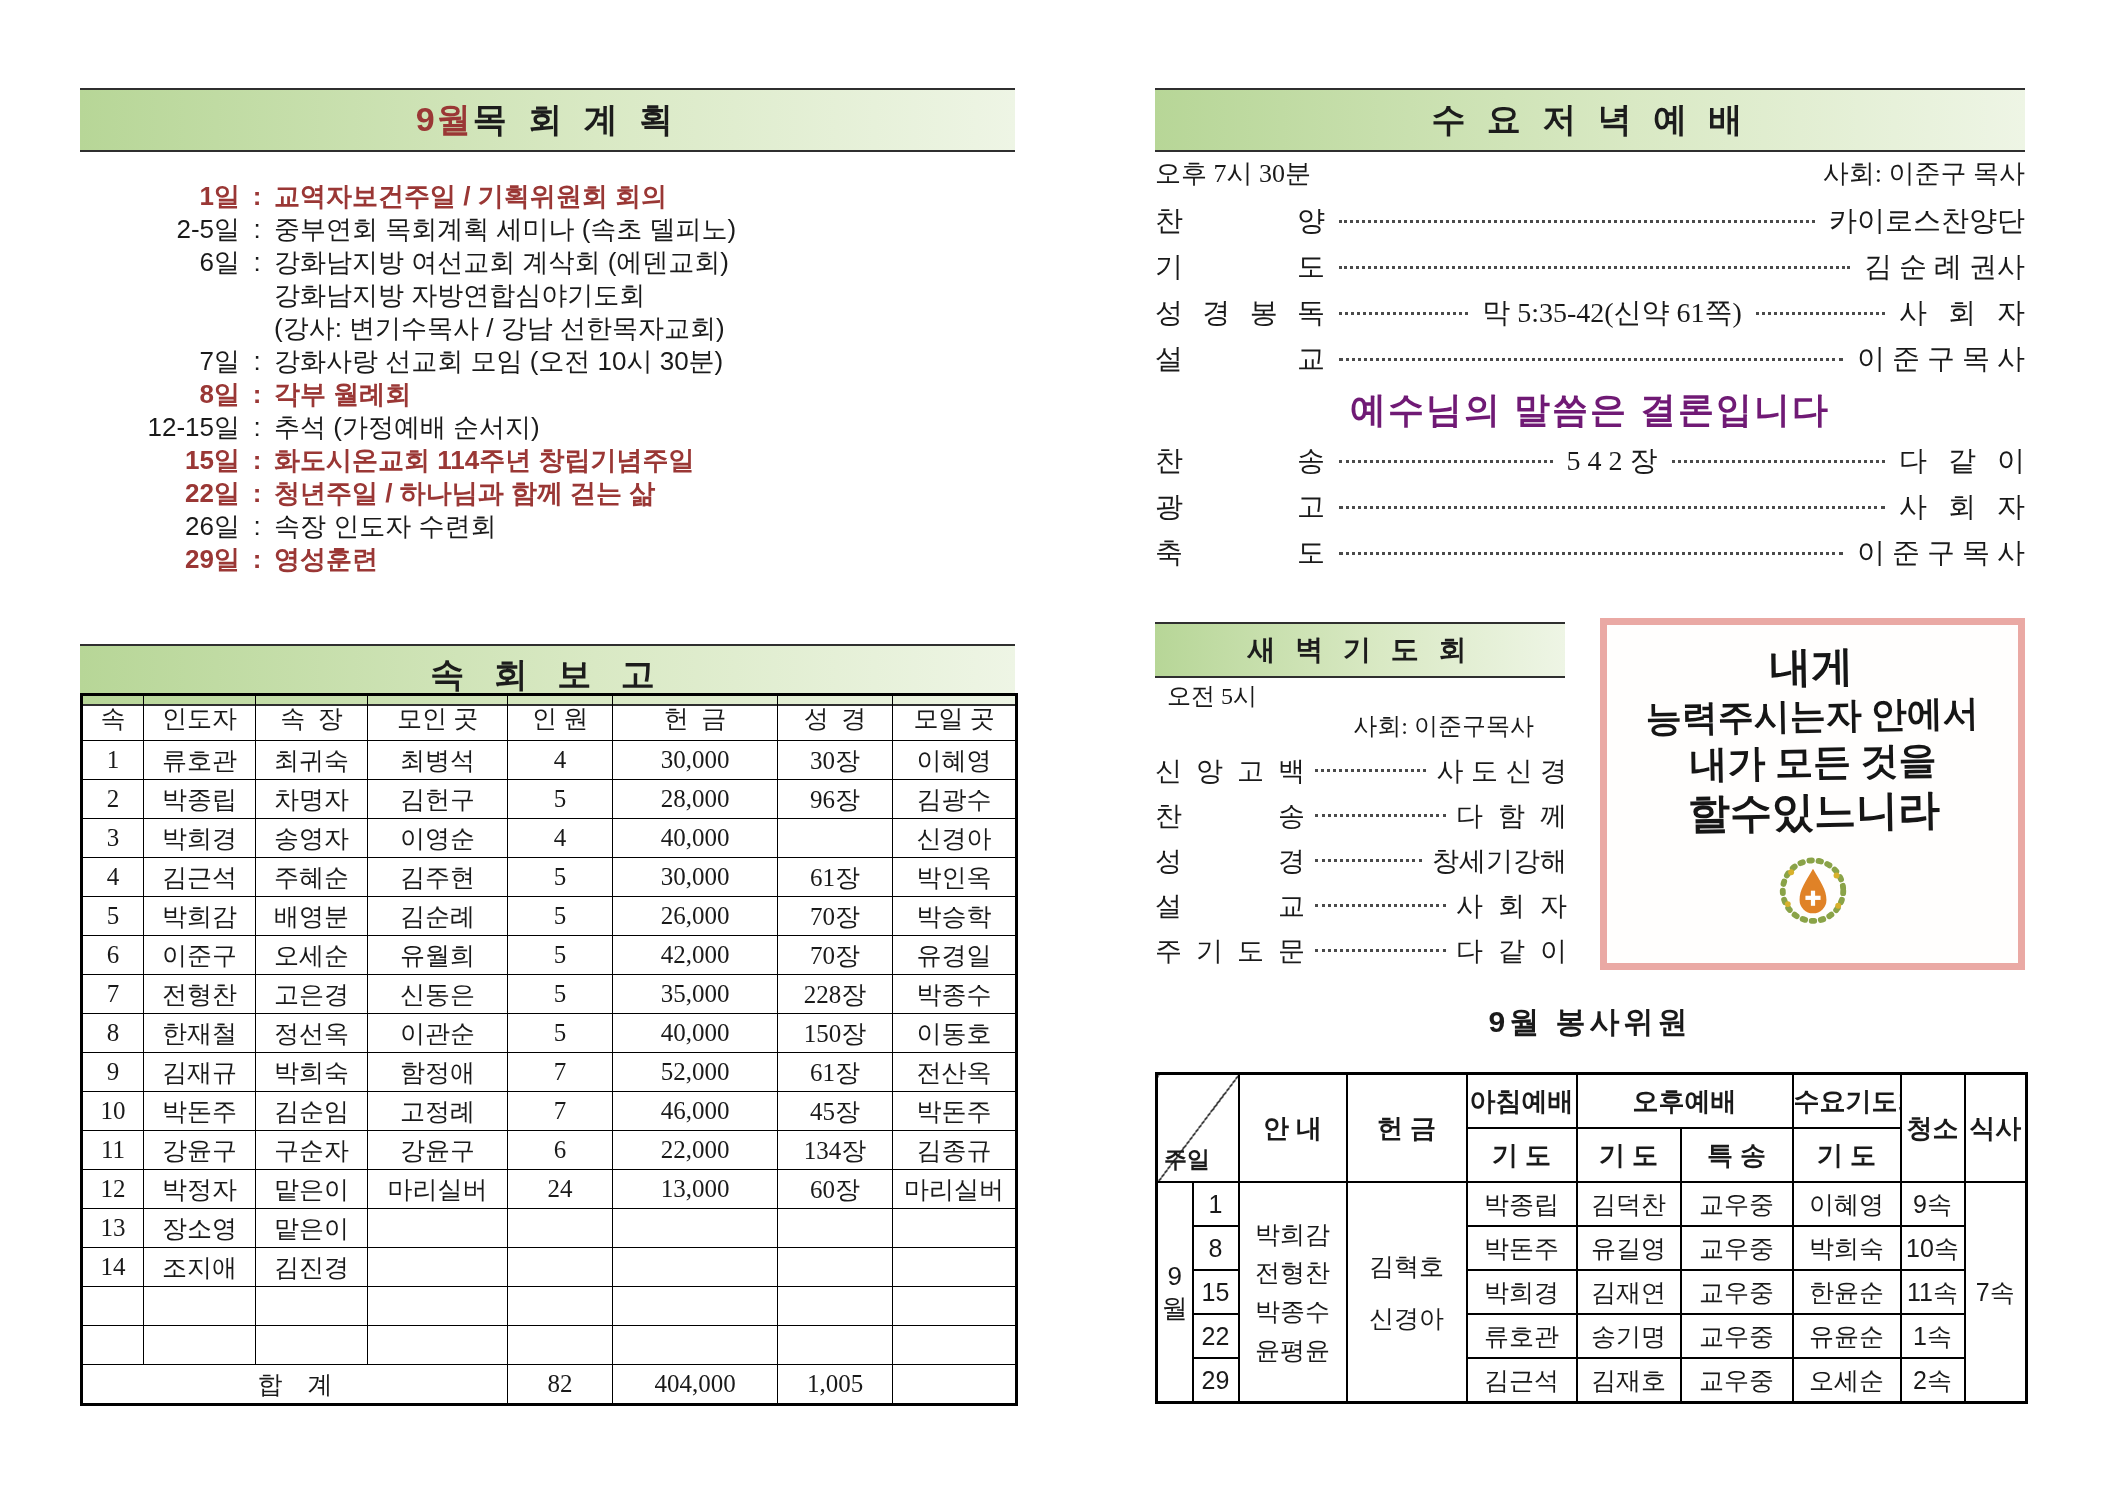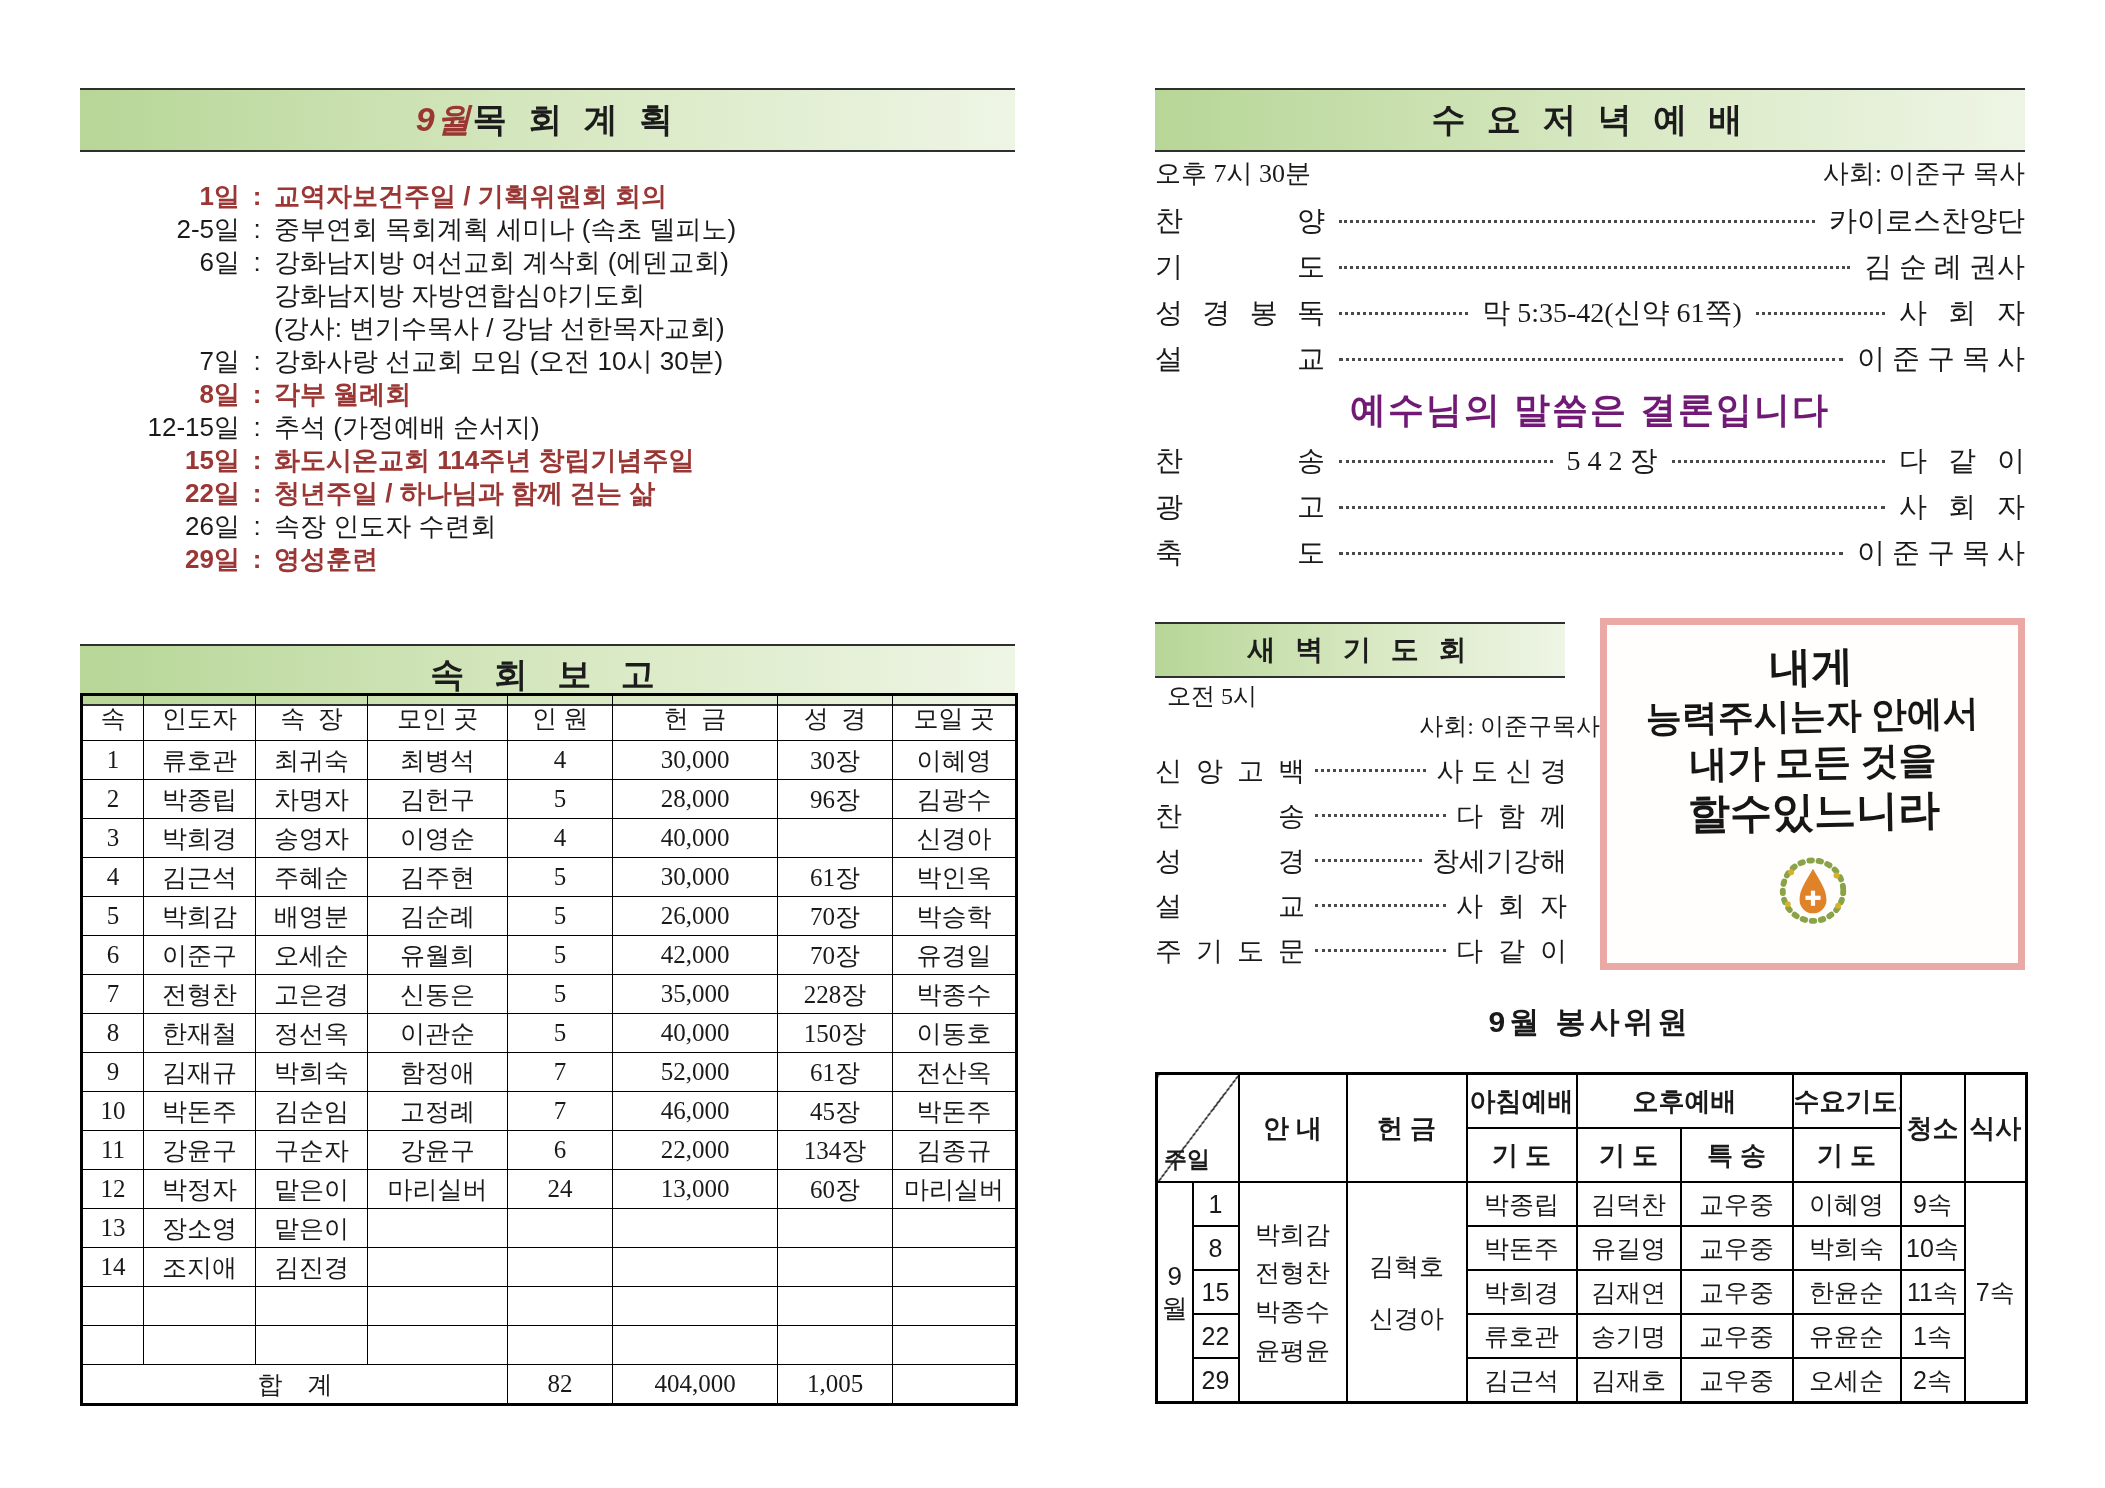--- a/index.html
+++ b/index.html
@@ -10,21 +10,21 @@
   .abs{position:absolute;}
 
   
   .green-bar{
     background:linear-gradient(90deg,#b7d697 0%,#d9e9c4 55%,#eef5e5 100%);
     border-top:2px solid #2f2f2f;border-bottom:2px solid #2f2f2f;
     display:flex;align-items:center;justify-content:center;
     font-weight:bold;color:#1c1c1c;
   }
   .bar-plan{left:80px;top:88px;width:935px;height:60px;font-size:34px;letter-spacing:6px;}
-  .bar-plan .month{color:#9a3735;letter-spacing:2px;font-style:italic;}
+  .bar-plan .month{color:#9a3735;letter-spacing:2px;}
   .bar-report{left:80px;top:600px;width:935px;height:58px;font-size:34px;letter-spacing:10px;margin-top:44px;}
   .bar-wed{left:1155px;top:88px;width:870px;height:60px;font-size:34px;letter-spacing:6px;}
   .bar-dawn{left:1155px;top:622px;width:410px;height:52px;font-size:28px;letter-spacing:6px;}
 
   
   .plan-list{left:80px;top:180px;width:935px;}
   .plan-row{display:flex;align-items:baseline;height:33px;font-size:26px;line-height:33px;}
   .plan-row .day{width:160px;text-align:right;white-space:pre;}
   .plan-row .colon{width:34px;text-align:center;}
   .plan-row .ptext{white-space:pre;}
@@ -47,21 +47,21 @@
   .lit-label{display:flex;justify-content:space-between;width:170px;flex:0 0 170px;}
   .dawn .lit-label{width:150px;flex:0 0 150px;}
   .dots{flex:1 1 auto;height:0;border-bottom:3px dotted #4a4a4a;margin:0 14px;}
   .lit-mid{white-space:pre;text-align:center;}
   .lit-value{white-space:pre;text-align:right;}
   .verse{height:56px;line-height:56px;text-align:center;font-size:36px;font-weight:bold;
     color:#701a75;letter-spacing:2px;font-family:"Liberation Sans",sans-serif;}
 
   
   .dawn-time{left:1167px;top:680px;font-size:24px;font-family:"Liberation Serif",serif;}
-  .dawn-presider{left:1192px;top:710px;width:408px;text-align:right;font-size:24px;
+  .dawn-presider{left:1126px;top:710px;width:408px;text-align:right;font-size:24px;
     font-family:"Liberation Serif",serif;}
   .dawn-liturgy{left:1155px;top:748px;width:412px;}
   .dawn-liturgy .lit-row{height:45px;font-size:27px;}
   .dawn-liturgy .dots{margin:0 10px;}
 
   
   .callig{left:1600px;top:618px;width:425px;height:352px;border:7px solid #eaa9a4;
     background:#fffefd;box-sizing:border-box;text-align:center;}
   .callig-inner{padding-top:16px;transform:rotate(-1deg);}
   .callig-line{font-family:"Liberation Serif",serif;font-weight:bold;color:#161616;line-height:1.25;}

